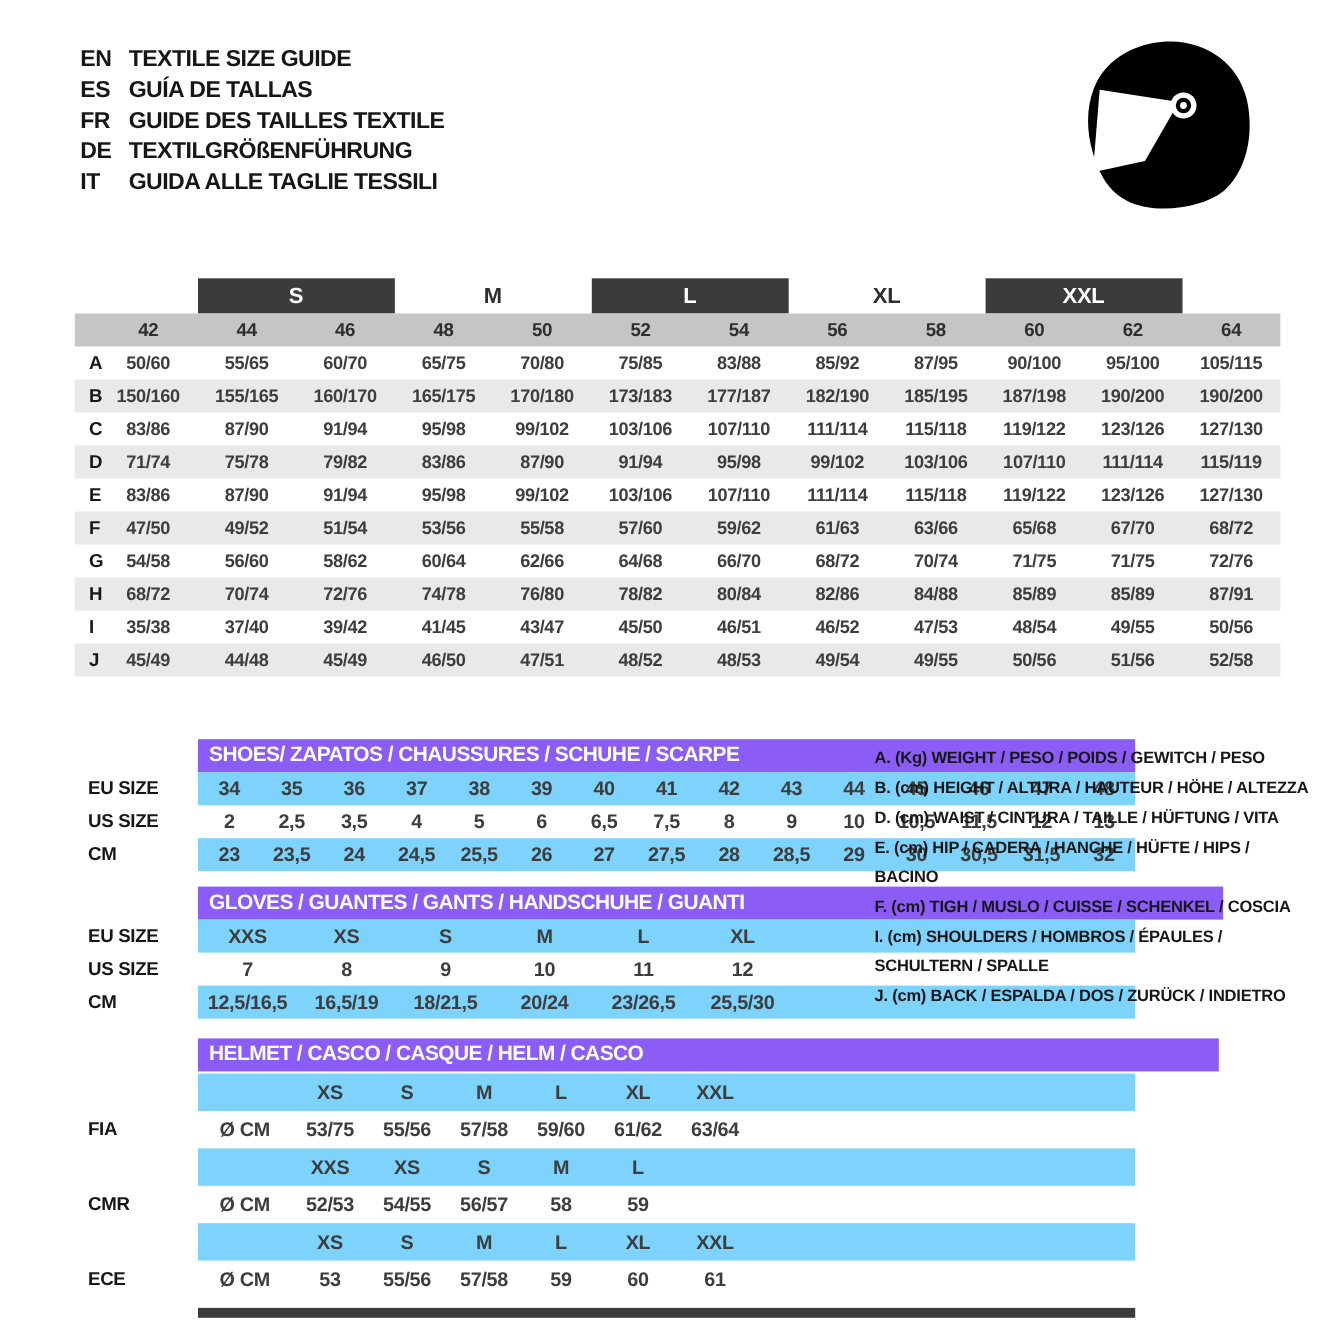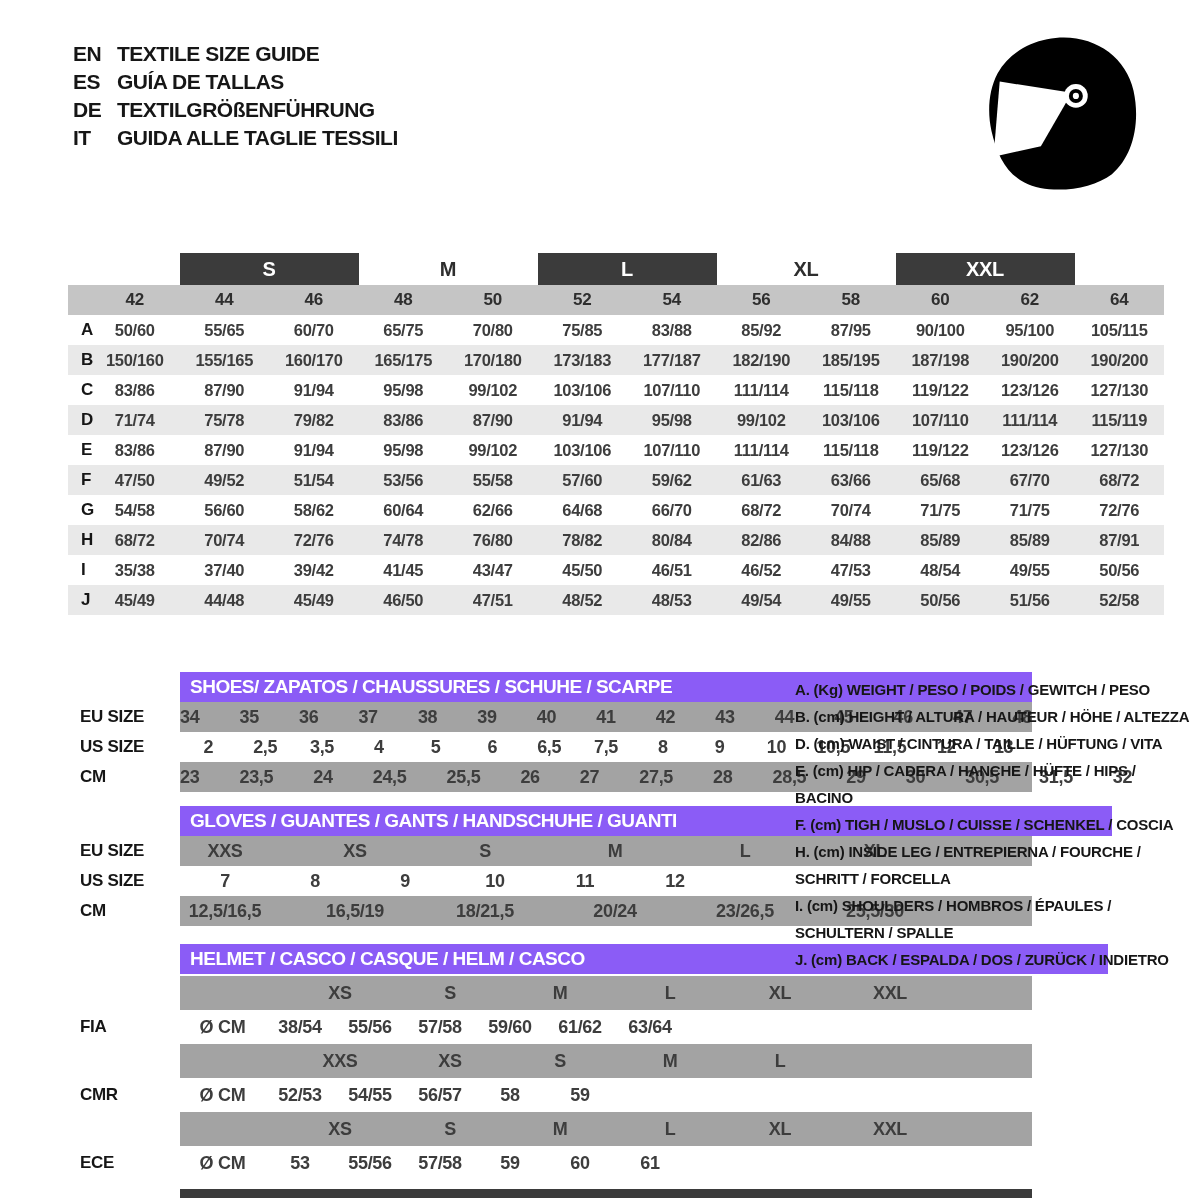--- a/index.html
+++ b/index.html
@@ -31,21 +31,21 @@
   .mrow.alt{background:#e9e9e9;}
   .rlabel{font-size:17px;padding-left:13px;color:#161616;}
   .mcell{text-align:center;font-size:16.5px;color:#3d3d3d;white-space:nowrap;}
 
   
   .title-bar{height:30px;background:#8b5cf6;color:#ffffff;font-size:19px;letter-spacing:-0.5px;
              display:flex;align-items:center;padding-left:10px;box-sizing:border-box;}
   .sub-row{display:grid;grid-template-columns:100px 852px;}
   .sub-label{font-size:17px;display:flex;align-items:center;color:#161616;}
   .vals{display:grid;align-items:center;}
-  .vals.gray{background:#a3a3a3;gap:40px;}
+  .vals.gray{background:#7dd3fc;}
   .vcell{text-align:center;font-size:18px;color:#3d3d3d;white-space:nowrap;}
   #shoes-title{left:180px;top:672px;width:852px;}
   #shoes-rows{left:80px;top:702px;width:952px;}
   #shoes-rows .sub-row{height:30px;}
   .vals15{grid-template-columns:repeat(15,1fr);}
   #gloves-title{left:180px;top:806px;width:932px;}
   #gloves-rows{left:80px;top:836px;width:952px;}
   #gloves-rows .sub-row{height:30px;}
   .vals6{grid-template-columns:repeat(6,90px) 1fr;}
   #helmet-title{left:180px;top:944px;width:928px;}
@@ -63,20 +63,24 @@
 <body>
 
 <div class="abs" id="lang-block">
     <div class="lang-row">
       <div class="lang-code">EN</div>
       <div class="lang-title">TEXTILE SIZE GUIDE</div>
     </div>
     <div class="lang-row">
       <div class="lang-code">ES</div>
       <div class="lang-title">GUÍA DE TALLAS</div>
+    </div>
+    <div class="lang-row">
+      <div class="lang-code">FR</div>
+      <div class="lang-title">GUIDE DES TAILLES TEXTILE</div>
     </div>
     <div class="lang-row">
       <div class="lang-code">DE</div>
       <div class="lang-title">TEXTILGRÖßENFÜHRUNG</div>
     </div>
     <div class="lang-row">
       <div class="lang-code">IT</div>
       <div class="lang-title">GUIDA ALLE TAGLIE TESSILI</div>
     </div>
   </div>
@@ -379,21 +383,21 @@
         <div class="vcell">M</div>
         <div class="vcell">L</div>
         <div class="vcell">XL</div>
         <div class="vcell">XXL</div>
       </div>
     </div>
     <div class="sub-row">
       <div class="sub-label">FIA</div>
       <div class="vals vals7">
         <div class="vcell">Ø CM</div>
-        <div class="vcell">38/54</div>
+        <div class="vcell">53/75</div>
         <div class="vcell">55/56</div>
         <div class="vcell">57/58</div>
         <div class="vcell">59/60</div>
         <div class="vcell">61/62</div>
         <div class="vcell">63/64</div>
       </div>
     </div>
     <div class="sub-row">
       <div class="sub-label"></div>
       <div class="vals vals7 gray">
@@ -443,18 +447,17 @@
       </div>
     </div>
   </div>
 
 <div class="abs" id="legend">
     <div class="legend-item">A. (Kg) WEIGHT / PESO / POIDS / GEWITCH / PESO</div>
     <div class="legend-item">B. (cm) HEIGHT / ALTURA / HAUTEUR / HÖHE / ALTEZZA</div>
     <div class="legend-item">D. (cm) WAIST / CINTURA / TAILLE / HÜFTUNG / VITA</div>
     <div class="legend-item">E. (cm) HIP / CADERA / HANCHE / HÜFTE / HIPS /  BACINO</div>
     <div class="legend-item">F. (cm) TIGH / MUSLO / CUISSE / SCHENKEL / COSCIA</div>
-    <div class="legend-item">H. (cm) INSIDE LEG / ENTREPIERNA / FOURCHE / SCHRITT / FORCELLA</div>
     <div class="legend-item">I.  (cm) SHOULDERS / HOMBROS / ÉPAULES / SCHULTERN / SPALLE</div>
     <div class="legend-item">J. (cm) BACK / ESPALDA / DOS / ZURÜCK / INDIETRO</div>
   </div>
 
 <div class="abs" id="bottom-bar"></div>
 
 </body></html>

